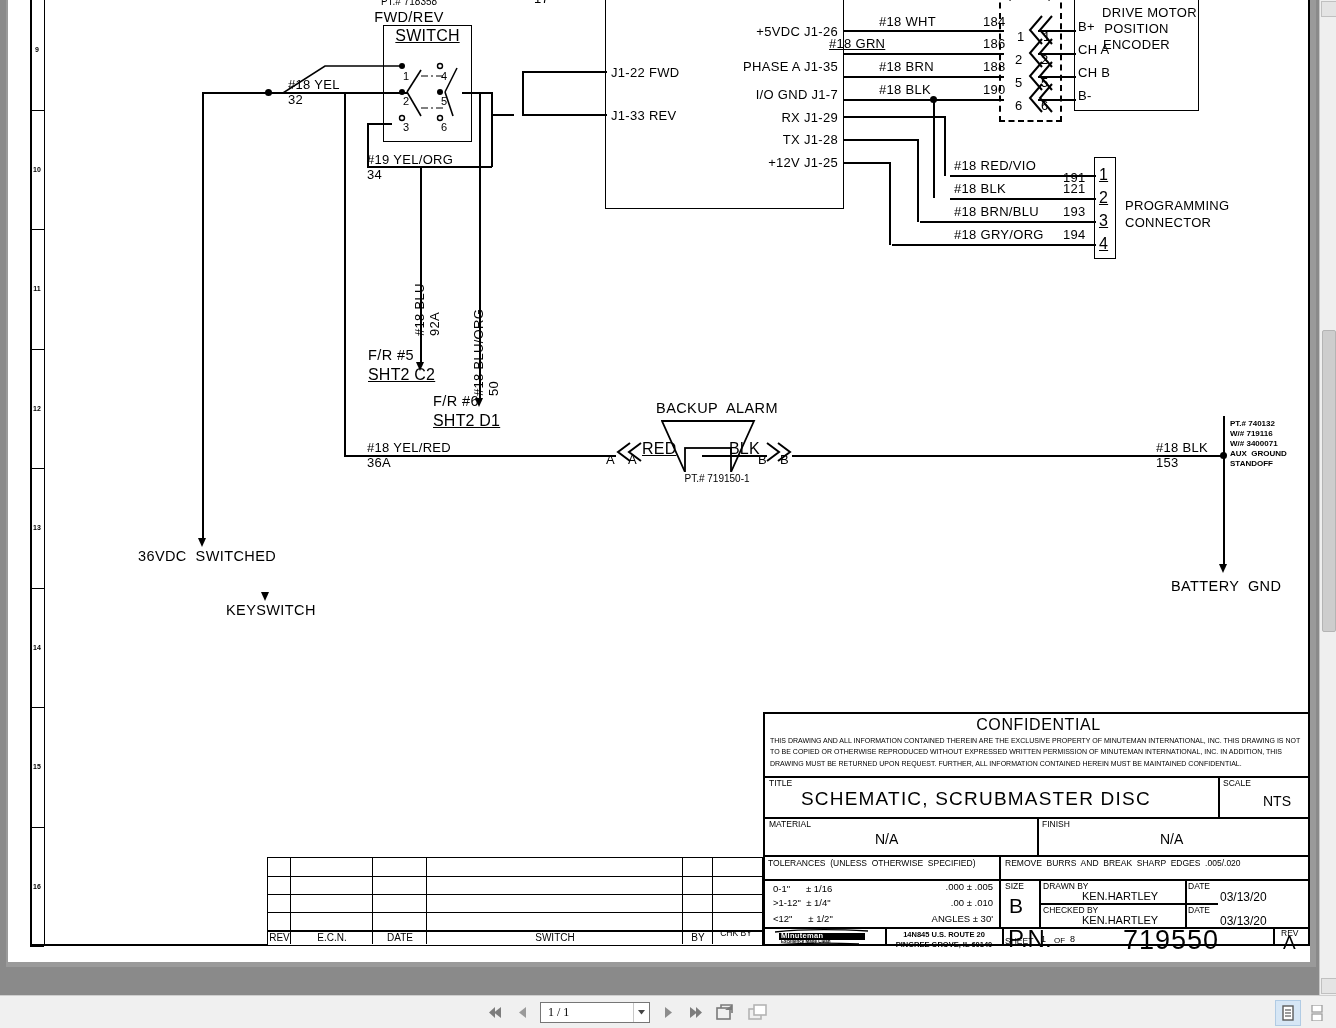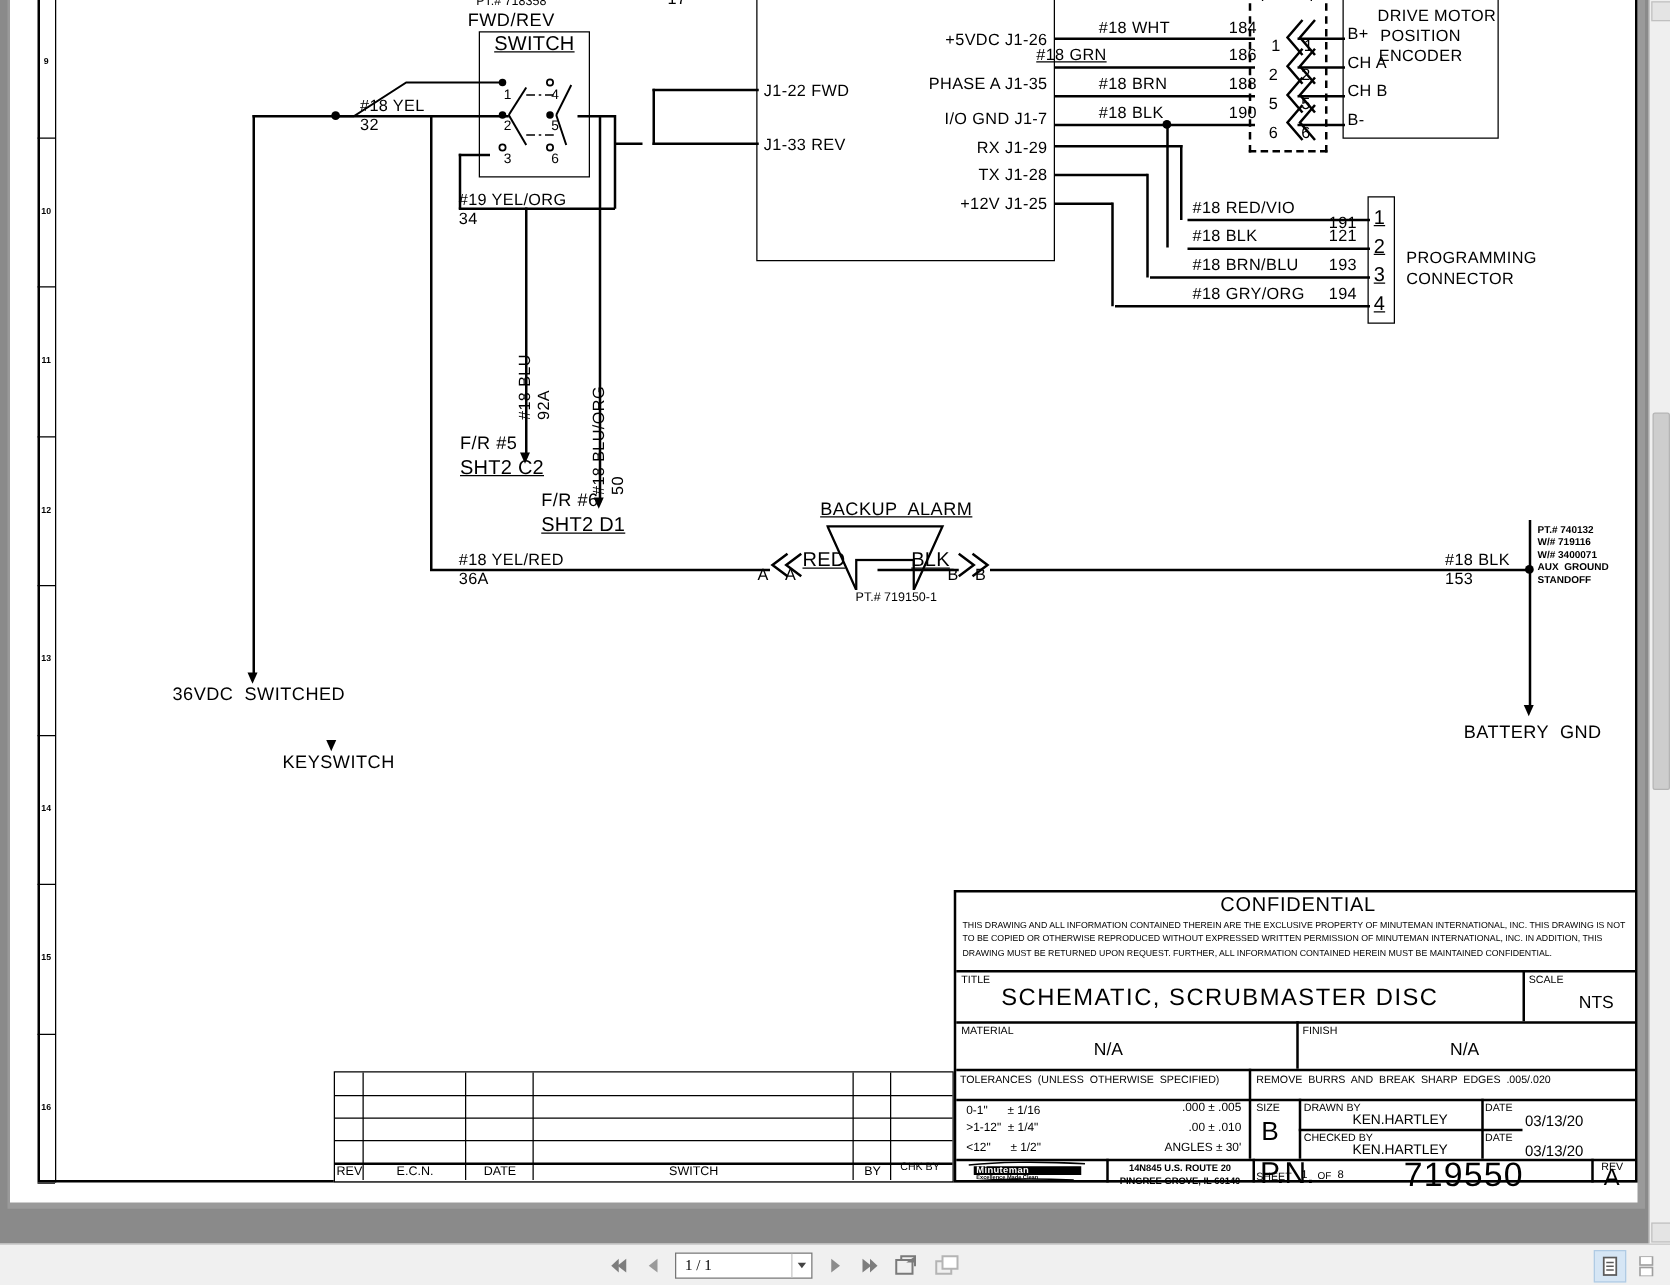--- a/index.html
+++ b/index.html
@@ -246,21 +246,21 @@
 
       <div class="ln h" style="left:822px;top:120px;width:102px;"></div>
       <div class="ln v" style="left:922px;top:120px;height:60px;"></div>
       <div class="ln h" style="left:822px;top:143px;width:74px;"></div>
       <div class="ln v" style="left:895px;top:143px;height:83px;"></div>
       <div class="ln h" style="left:822px;top:166px;width:46px;"></div>
       <div class="ln v" style="left:867px;top:166px;height:83px;"></div>
       <div class="ln v" style="left:911px;top:103px;height:99px;"></div>
       <div class="dot" style="left:908px;top:100px;"></div>
 
-      <div class="t t14 ctr" style="left:595px;top:405px;width:200px;text-decoration:underline;">BACKUP  ALARM</div>
+      <div class="t t14 ctr" style="left:595px;top:405px;width:200px;">BACKUP  ALARM</div>
       <svg style="position:absolute;left:639px;top:424px;" width="112" height="52">
         <polyline points="24,52 1,1 93,1 70,52" fill="#fff" stroke="#000" stroke-width="1.8"></polyline>
         <rect x="24" y="28" width="46" height="26" fill="#fff" stroke="#000" stroke-width="1.8"></rect>
       </svg>
       <div class="t t10 ctr" style="left:619px;top:478px;width:152px;">PT.# 719150-1</div>
       <div class="t t12" style="left:620px;top:444px;">RED</div>
       <div class="t t12" style="left:707px;top:444px;">BLK</div>
       <div class="t t13" style="left:584px;top:457px;">A</div>
       <div class="t t13" style="left:606px;top:457px;">A</div>
       <div class="t t13" style="left:736px;top:457px;">B</div>

